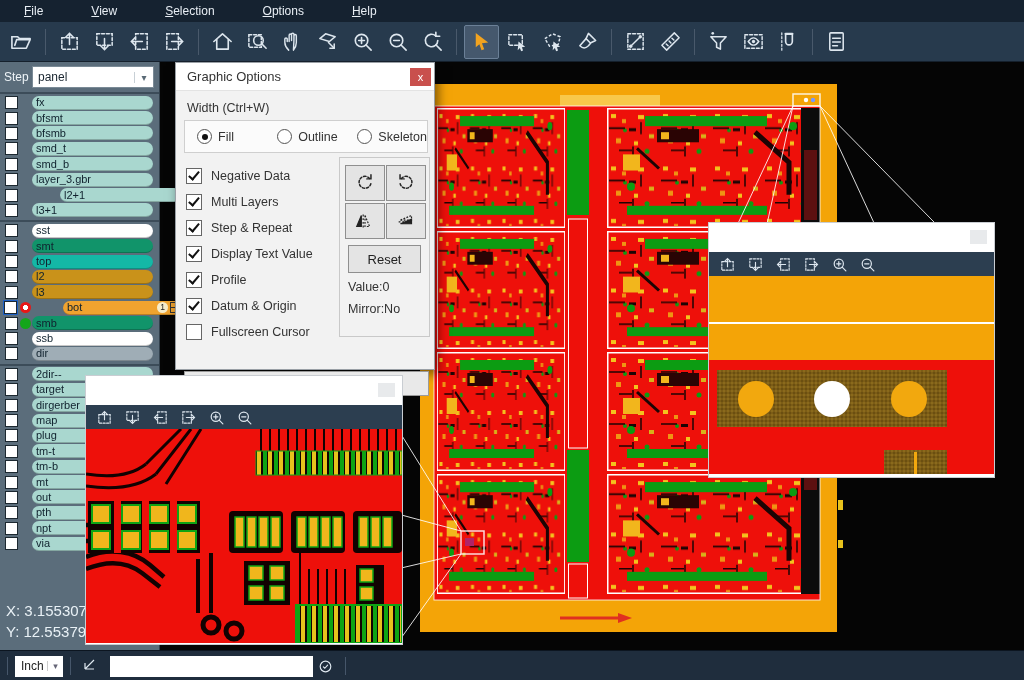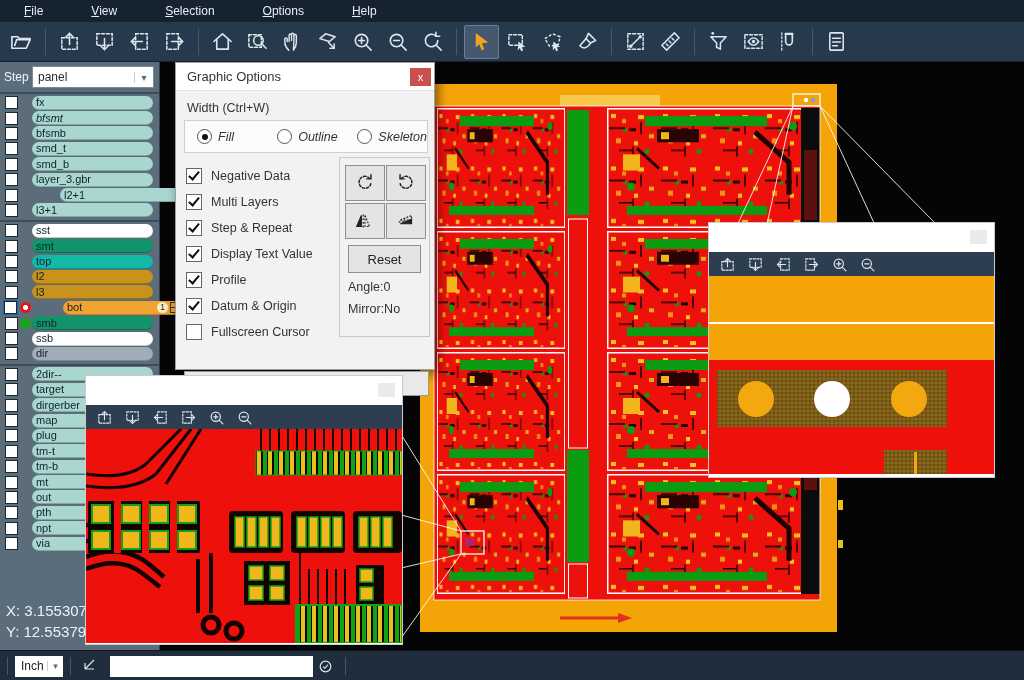--- a/index.html
+++ b/index.html
@@ -59,21 +59,21 @@
   
   .dialog{position:absolute;left:175px;top:62px;width:260px;height:308px;background:#f2f2f2;
           border:1px solid #9aa0a6;box-shadow:3px 4px 10px rgba(0,0,0,.5);z-index:5;box-sizing:border-box;}
   .dtitle{height:27px;background:#fff;display:flex;align-items:center;border-bottom:1px solid #e3e3e3;}
   .dtitle .txt{flex:1;font-size:13px;color:#333;padding-left:11px;}
   .dclose{width:21px;height:18px;background:#c9504d;color:#fff;font-size:11px;display:flex;
           align-items:center;justify-content:center;margin-right:3px;}
   .dbody{position:relative;height:280px;font-size:12.5px;color:#333;}
   .dwidth{position:absolute;left:11px;top:10px;}
   .dradiobox{position:absolute;left:8px;top:29px;width:242px;height:31px;background:#fbfbfb;
-             border:1px solid #cfcfcf;display:flex;align-items:center;font-style:italic;}
+             border:1px solid #cfcfcf;display:flex;align-items:center;}
   .drad{display:flex;align-items:center;margin-left:12px;flex:1;}
   .drad .rc{width:13px;height:13px;border-radius:50%;border:1px solid #555;background:#fff;
             display:flex;align-items:center;justify-content:center;margin-right:6px;flex:none;}
   .drad .rc i{width:6px;height:6px;border-radius:50%;background:#111;display:none;}
   .drad.sel .rc i{display:block;}
   .dchks{position:absolute;left:10px;top:72px;}
   .dchk{display:flex;align-items:center;height:26px;}
   .dchk .cb{width:14px;height:14px;background:#fff;border:1px solid #666;margin-right:9px;
             position:relative;flex:none;}
   .dchk.on .cb:after{content:"";position:absolute;left:4px;top:0px;width:4px;height:9px;
@@ -441,21 +441,21 @@
           <div class="lrow">
             <span class="lcheck"></span>
             <span class="lind"></span>
             <span class="lname" style="background: rgb(169, 215, 207);">
               <span>fx</span>
             </span>
           </div>
           <div class="lrow">
             <span class="lcheck"></span>
             <span class="lind"></span>
-            <span class="lname" style="background: rgb(169, 215, 207); font-style: italic;">
+            <span class="lname" style="background: rgb(169, 215, 207);">
               <span>bfsmt</span>
             </span>
           </div>
           <div class="lrow">
             <span class="lcheck"></span>
             <span class="lind"></span>
             <span class="lname" style="background: rgb(169, 215, 207);">
               <span>bfsmb</span>
             </span>
           </div>
@@ -729,21 +729,21 @@
             <svg viewBox="0 0 24 24">
               <use href="#i-mirh"></use>
             </svg>
           </div>
         <div class="dgbtn" style="left:46px;top:45px">
             <svg viewBox="0 0 24 24">
               <use href="#i-mirv"></use>
             </svg>
           </div>
         <div class="dreset">Reset</div>
-        <div class="dangle">Angle:0</div>
+        <div class="dangle">Value:0</div>
         <div class="dmirror">Mirror:No</div>
       </div>
       <div class="dclosebtn">Close</div>
     </div>
   </div>
 
   <div class="zwin" id="win-left">
     <div class="ztitle">
       <span class="zbtn"></span>
     </div>

